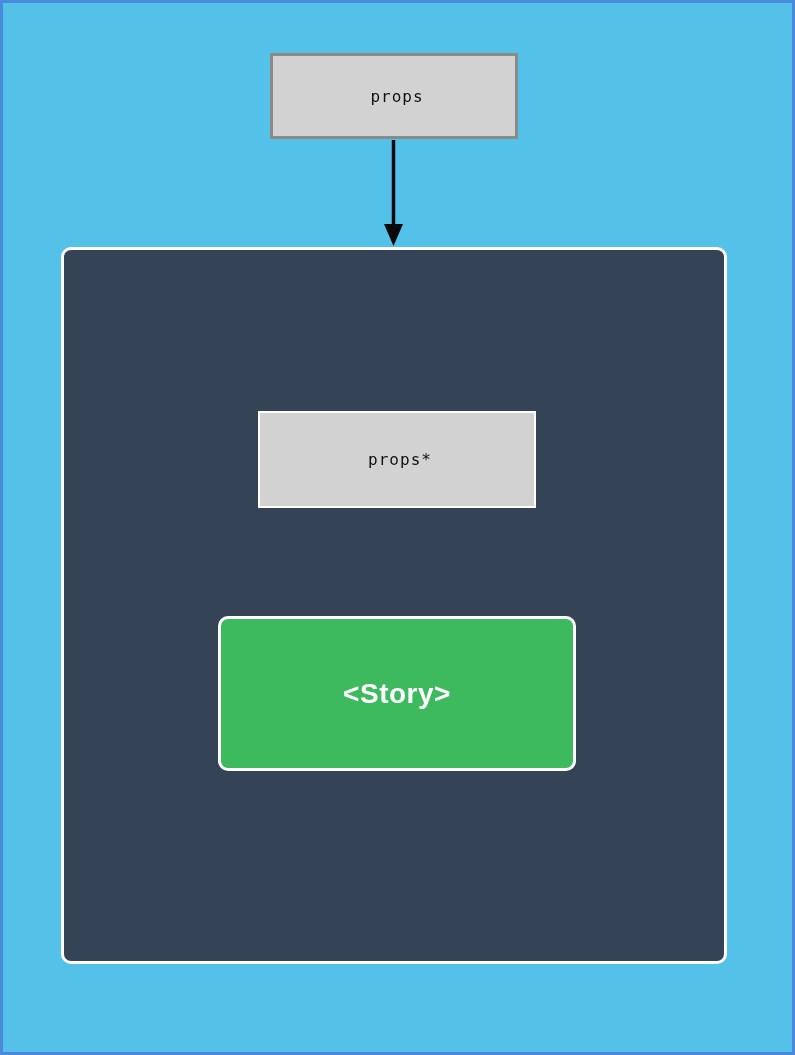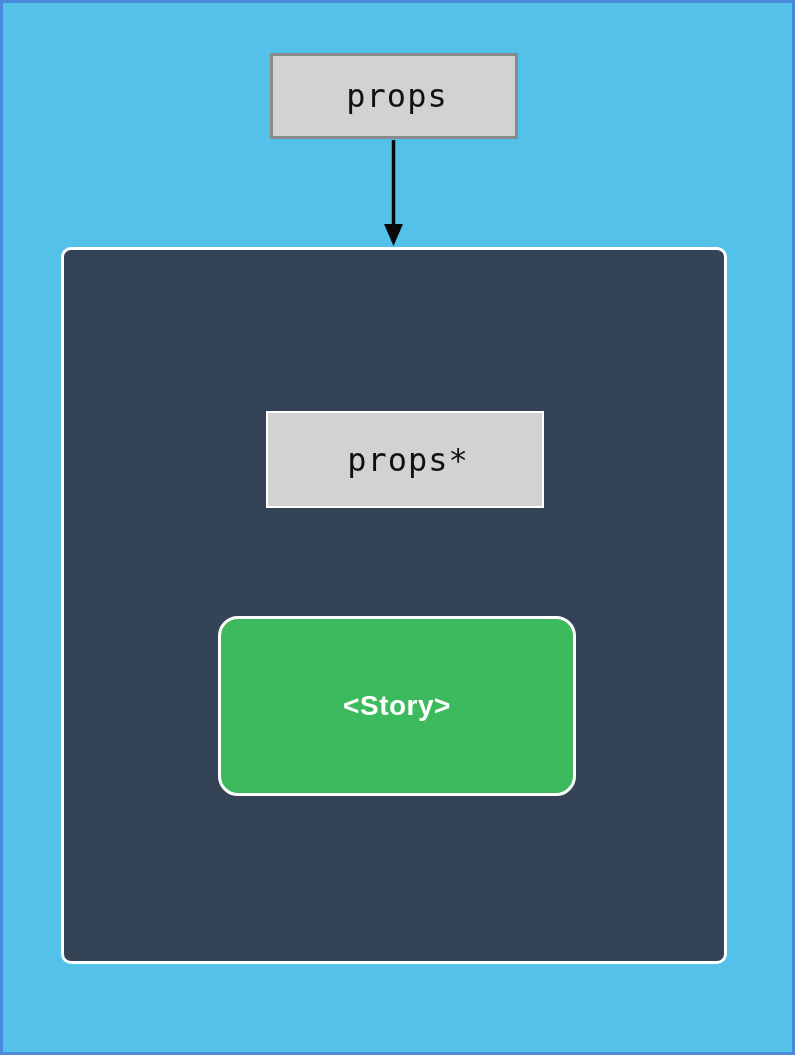--- a/index.html
+++ b/index.html
@@ -18,21 +18,21 @@
   .box {
     position: absolute;
     display: flex;
     align-items: center;
     justify-content: center;
     box-sizing: border-box;
   }
 
   .mono-label {
     font-family: "DejaVu Sans Mono", "Liberation Mono", monospace;
-    font-size: 32px;
+    font-size: 16px;
     color: var(--text-dark);
     letter-spacing: 1px;
     margin-left: 6px;
   }
 
   .props-box {
     left: 267px; top: 50px;
     width: 248px; height: 86px;
     background: var(--gray-box-fill);
     border: 3px solid var(--gray-box-border);
@@ -52,33 +52,33 @@
     position: absolute;
     left: 0; right: 0; top: 36px;
     text-align: center;
     font-weight: bold;
     font-size: 34px;
     color: var(--text-light);
     letter-spacing: 0.5px;
   }
 
   .props-star-box {
-    left: 202px; top: 161px;
+    left: 194px; top: 161px;
     width: 278px; height: 97px;
     background: var(--gray-box-fill);
     border: 2px solid var(--container-border);
     align-items: center;
   }
 
   .story-box {
     left: 154px; top: 366px;
-    width: 358px; height: 180px;
+    width: 358px; height: 155px;
     background: var(--green-fill);
     border: 3px solid var(--container-border);
-    border-radius: 20px;
+    border-radius: 10px;
     text-align: right;
   }
 
   .story-label {
     font-weight: bold;
     font-size: 28px;
     color: var(--text-light);
     letter-spacing: 0.5px;
   }
 

